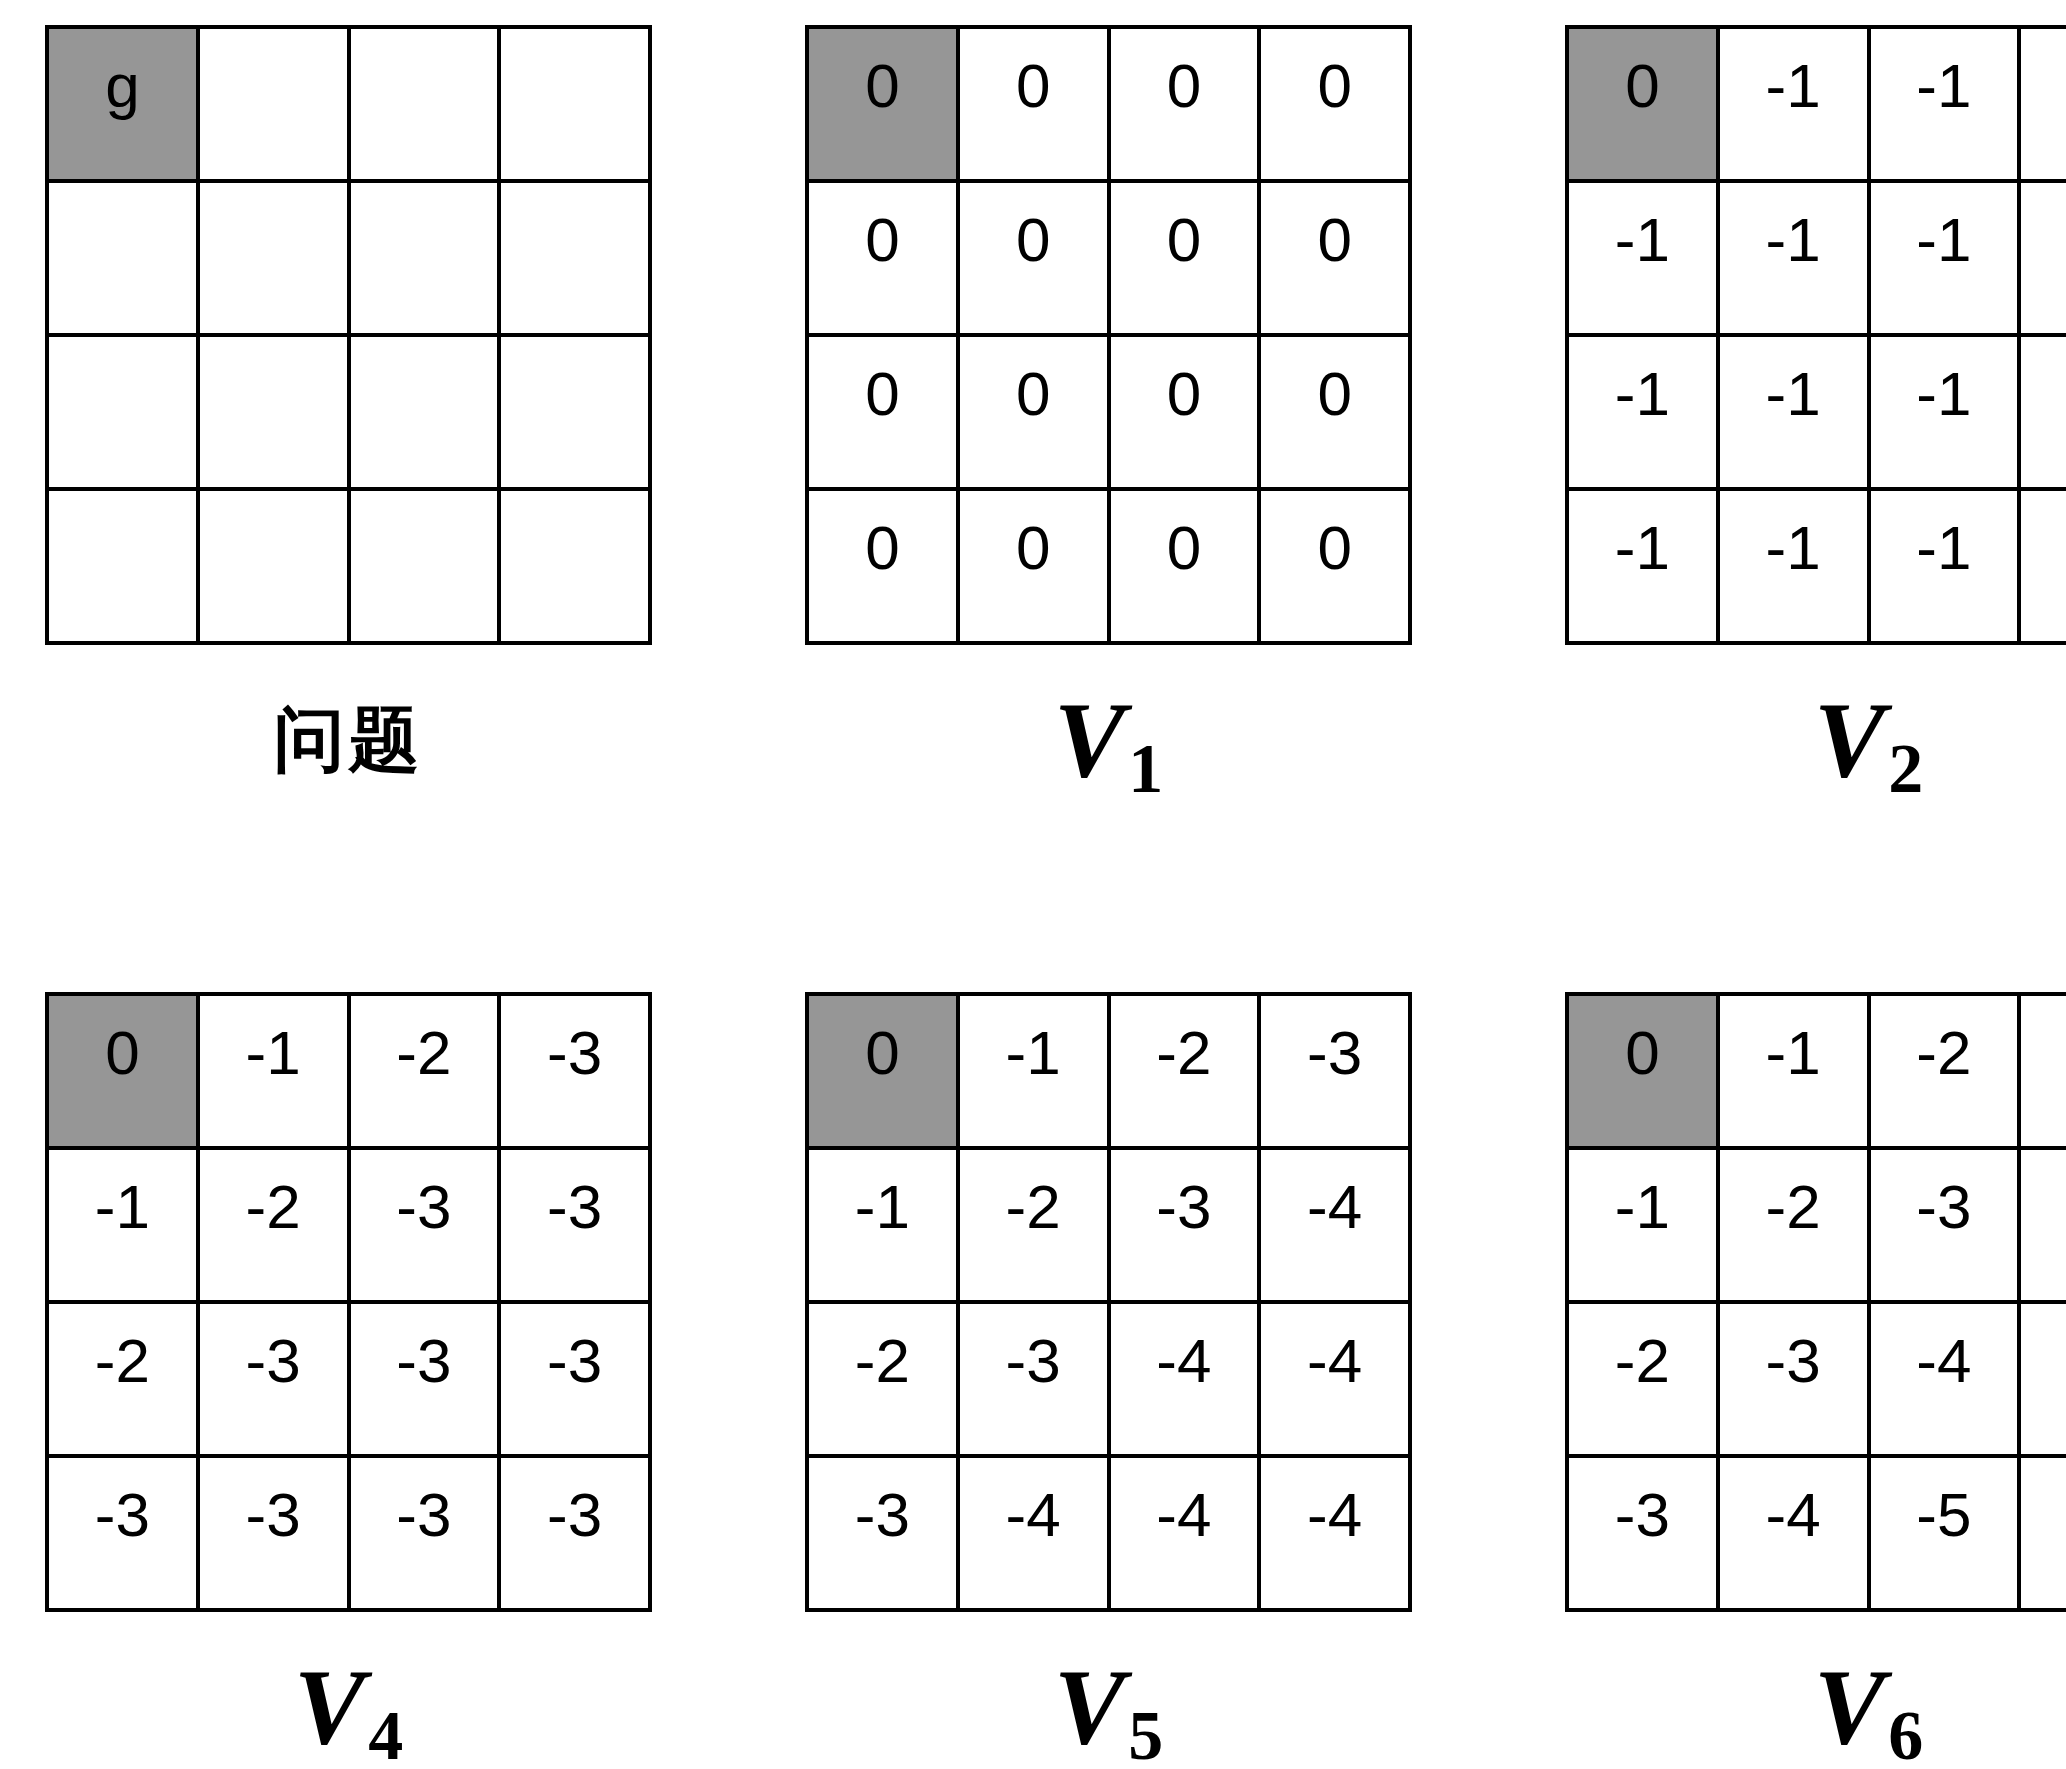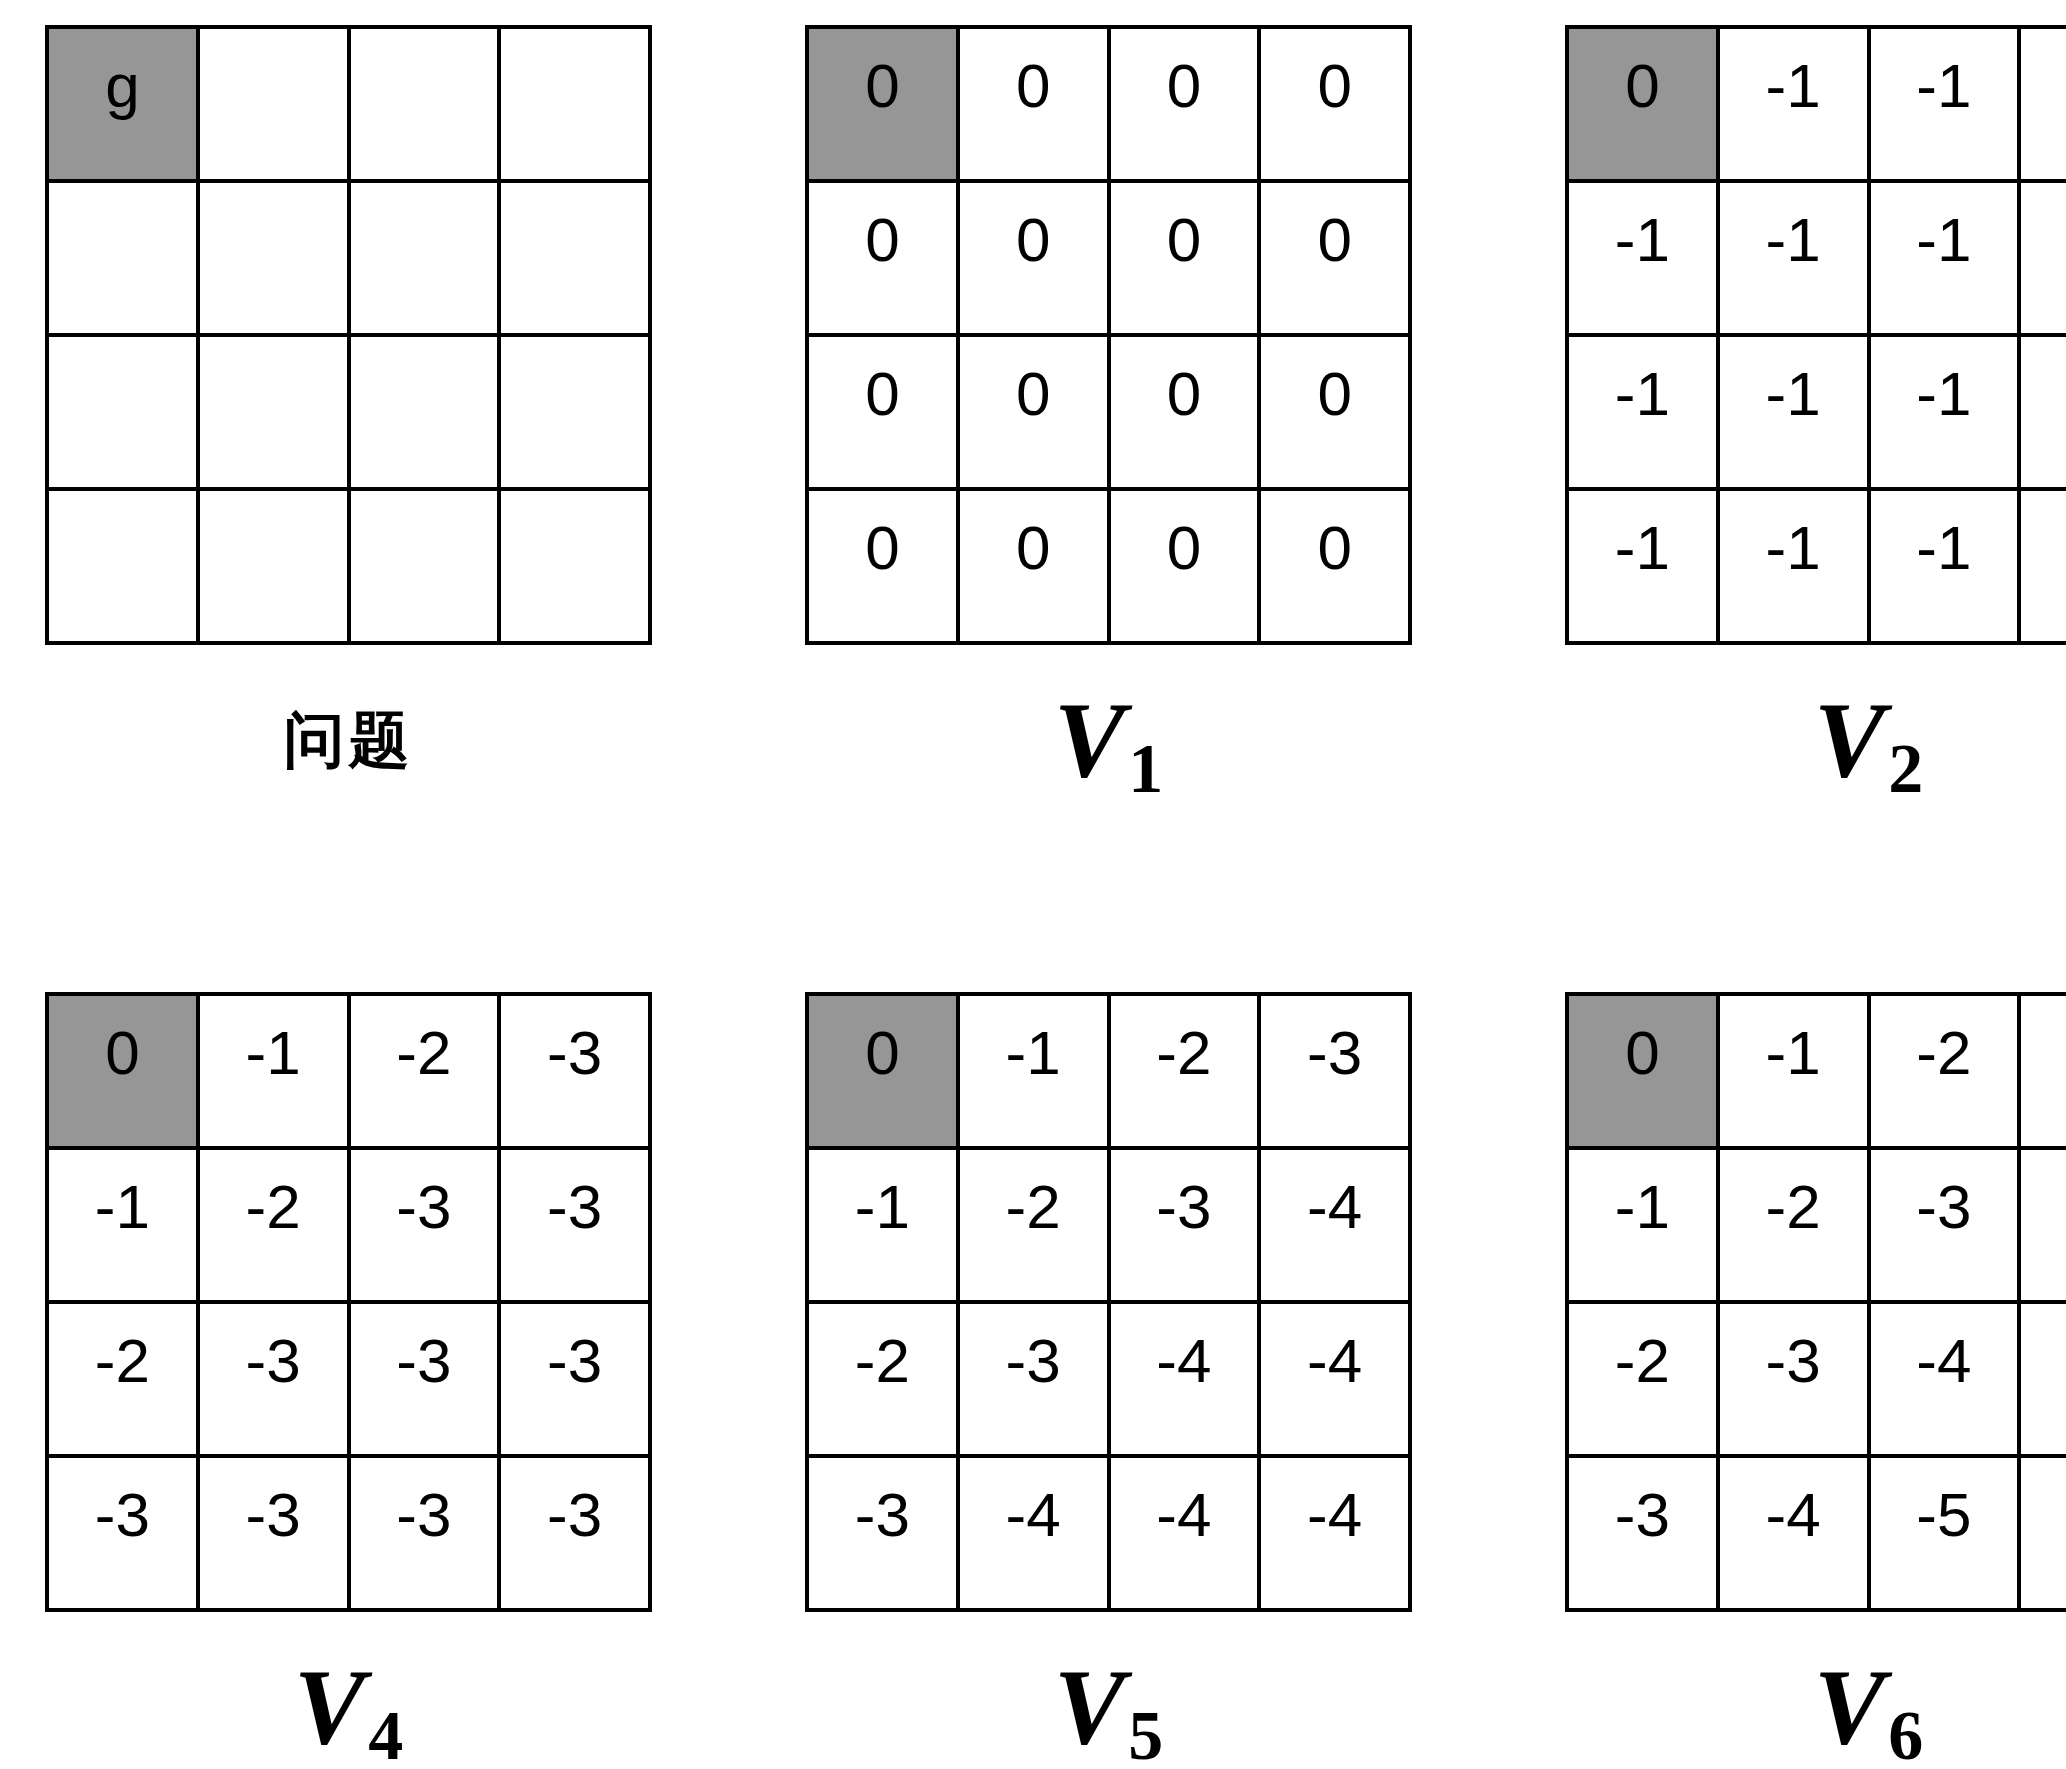--- a/index.html
+++ b/index.html
@@ -32,21 +32,21 @@
   .caption-math .cap-base{
     font-family:"Liberation Serif",serif;font-style:italic;font-weight:bold;
     font-size:107px;line-height:1;
   }
   .caption-math .cap-sub{
     font-family:"Liberation Serif",serif;font-weight:bold;
     font-size:70px;line-height:1;position:relative;top:29px;margin-left:3.3px;
   }
   .caption-cjk .cap-base{
     font-family:"Liberation Serif",serif;font-weight:bold;
-    font-size:61px;line-height:1;letter-spacing:4.1px;
+    font-size:71px;line-height:1;letter-spacing:4.1px;
   }
 </style>
 </head>
 <body>
 
 <div>
 
   <div class="row row-1">
     <div class="panel">
       <div class="grid">

